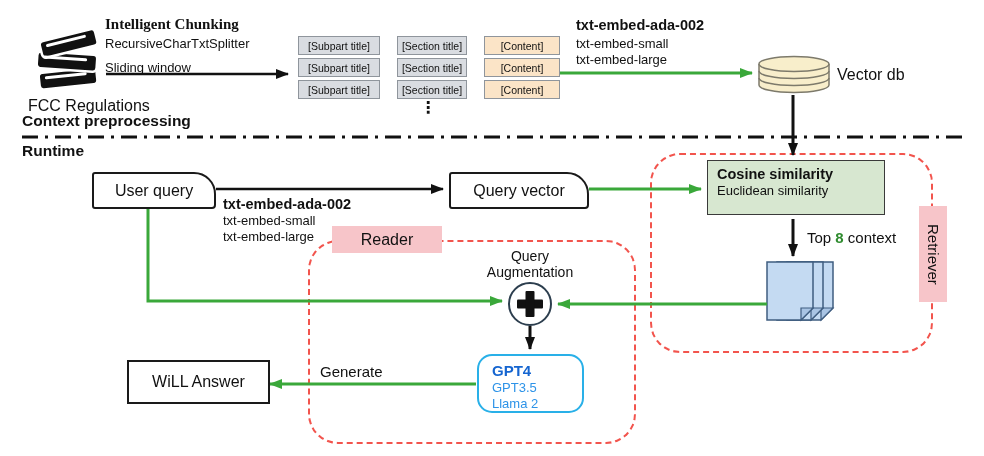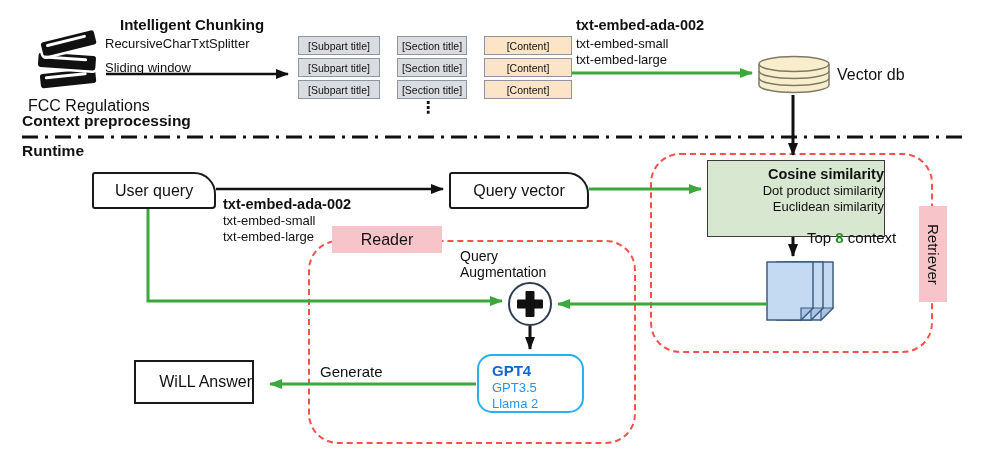--- a/index.html
+++ b/index.html
@@ -14,42 +14,42 @@
   .small-line{font-size:13px;line-height:16px;}
   .embed-title{font-weight:bold;font-size:14.5px;}
   
   .chunk-row{display:flex;gap:17px;margin-bottom:3px;}
   .chunk-cell{height:19px;display:flex;align-items:center;justify-content:center;
     font-size:10.5px;border:1px solid #8f959c;box-sizing:border-box;}
   .cell-gray{background:#d9dce1;}
   .cell-peach{background:#fbe4c7;}
   .w-sub{width:82px;}
   .w-sec{width:70px;}
-  .w-con{width:88px;}
+  .w-con{width:76px;}
   
   .flow-box{background:#fff;border:2px solid #1a1a1a;border-radius:3px 22px 4px 3px;
     display:flex;align-items:center;justify-content:center;font-size:16px;z-index:2;box-sizing:border-box;}
   .plain-box{background:#fff;border:2.5px solid #1a1a1a;display:flex;align-items:center;
     justify-content:center;font-size:16px;z-index:2;box-sizing:border-box;}
   .sim-box{background:#d7e7d0;border:1.5px solid #3a3a3a;z-index:2;box-sizing:border-box;
     padding:5px 0 0 9px;}
   .sim-box .title{font-size:14.5px;font-weight:bold;line-height:17px;}
   .sim-box .sub{font-size:13px;line-height:15.5px;}
   .pink-tag{background:#f7c5c9;display:flex;align-items:center;justify-content:center;
     font-size:16px;z-index:3;}
   .dashed-region{border:2px dashed #f2544d;border-radius:30px;z-index:0;box-sizing:border-box;}
   .gpt-box{background:#fff;border:2.5px solid #29b0e8;border-radius:15px;z-index:2;
     box-sizing:border-box;padding:6px 0 0 13px;}
   .gpt-box .title{color:#1565d0;font-weight:bold;font-size:15px;line-height:18px;}
   .gpt-box .alt{color:#2d93e8;font-size:13px;line-height:16px;}
   .svg-layer{position:absolute;left:0;top:0;z-index:1;}
   .top-ctx{font-size:15px;z-index:2;}
   .top-ctx .count{color:#2e8b2e;font-weight:bold;}
   .vertical-text{writing-mode:vertical-rl;font-size:15px;}
-  .aug-label{font-size:14px;line-height:16px;text-align:left;z-index:2;}
+  .aug-label{font-size:14px;line-height:16px;text-align:center;z-index:2;}
 </style>
 </head>
 <body>
 
 <div id="canvas">
 
   <div class="abs dashed-region" style="left:308px;top:240px;width:328px;height:204px;"></div>
   <div class="abs dashed-region" style="left:650px;top:153px;width:283px;height:200px;"></div>
 
   <svg class="svg-layer" width="984" height="456" viewBox="0 0 984 456">
@@ -117,21 +117,21 @@
       <circle cx="530" cy="304" r="21" fill="#fff" stroke="#2c3e4e" stroke-width="2"></circle>
       <rect x="517" y="299.5" width="26" height="9" rx="1" fill="#111"></rect>
       <rect x="525.5" y="291" width="9" height="26" rx="1" fill="#111"></rect>
     </g>
 
     <line x1="530" y1="326" x2="530" y2="349" stroke="#111" stroke-width="3" marker-end="url(#mb)"></line>
 
     <line x1="476" y1="384" x2="270" y2="384" stroke="#3aa83a" stroke-width="3" marker-end="url(#mg)"></line>
   </svg>
 
-  <div class="abs bold" style="left:120px;top:16px;font-size:15px;">Intelligent Chunking</div>
+  <div class="abs bold" style="left:105px;top:16px;font-size:15px;font-family:Liberation Serif, serif;">Intelligent Chunking</div>
   <div class="abs small-line" style="left:105px;top:36px;">RecursiveCharTxtSplitter</div>
   <div class="abs small-line" style="left:105px;top:60px;">Sliding window</div>
 
   <div class="abs" style="left:298px;top:36px;z-index:2;">
     <div class="chunk-row">
       <div class="chunk-cell cell-gray w-sub">[Subpart title]</div>
       <div class="chunk-cell cell-gray w-sec">[Section title]</div>
       <div class="chunk-cell cell-peach w-con">[Content]</div>
     </div>
     <div class="chunk-row">
@@ -163,23 +163,22 @@
   </div>
 
   <div class="abs embed-title" style="left:223px;top:196px;">txt-embed-ada-002</div>
   <div class="abs small-line" style="left:223px;top:213px;">txt-embed-small</div>
   <div class="abs small-line" style="left:223px;top:229px;">txt-embed-large</div>
 
   <div class="abs flow-box" style="left:449px;top:172px;width:140px;height:37px;">
     <span>Query vector</span>
   </div>
 
-  <div class="abs sim-box" style="left:707px;top:160px;width:178px;height:77px;text-align:right;">
+  <div class="abs sim-box" style="left:707px;top:160px;width:178px;height:55px;">
     <div class="title">Cosine similarity</div>
-    <div class="sub">Dot product similarity</div>
     <div class="sub">Euclidean similarity</div>
   </div>
 
   <div class="abs top-ctx" style="left:807px;top:229px;">
     <span>Top </span><span class="count">8</span><span> context</span>
   </div>
 
   <div class="abs pink-tag vertical-text" style="left:919px;top:206px;width:28px;height:96px;">
     <span>Retriever</span>
   </div>
@@ -194,17 +193,17 @@
   </div>
 
   <div class="abs gpt-box" style="left:477px;top:354px;width:107px;height:59px;">
     <div class="title">GPT4</div>
     <div class="alt">GPT3.5</div>
     <div class="alt">Llama 2</div>
   </div>
 
   <div class="abs" style="left:320px;top:363px;font-size:15px;z-index:2;">Generate</div>
 
-  <div class="abs plain-box" style="left:134px;top:360px;width:120px;height:44px;justify-content:flex-end;">
+  <div class="abs plain-box" style="left:127px;top:360px;width:143px;height:44px;">
     <span>WiLL Answer</span>
   </div>
 
 </div>
 
 </body></html>

